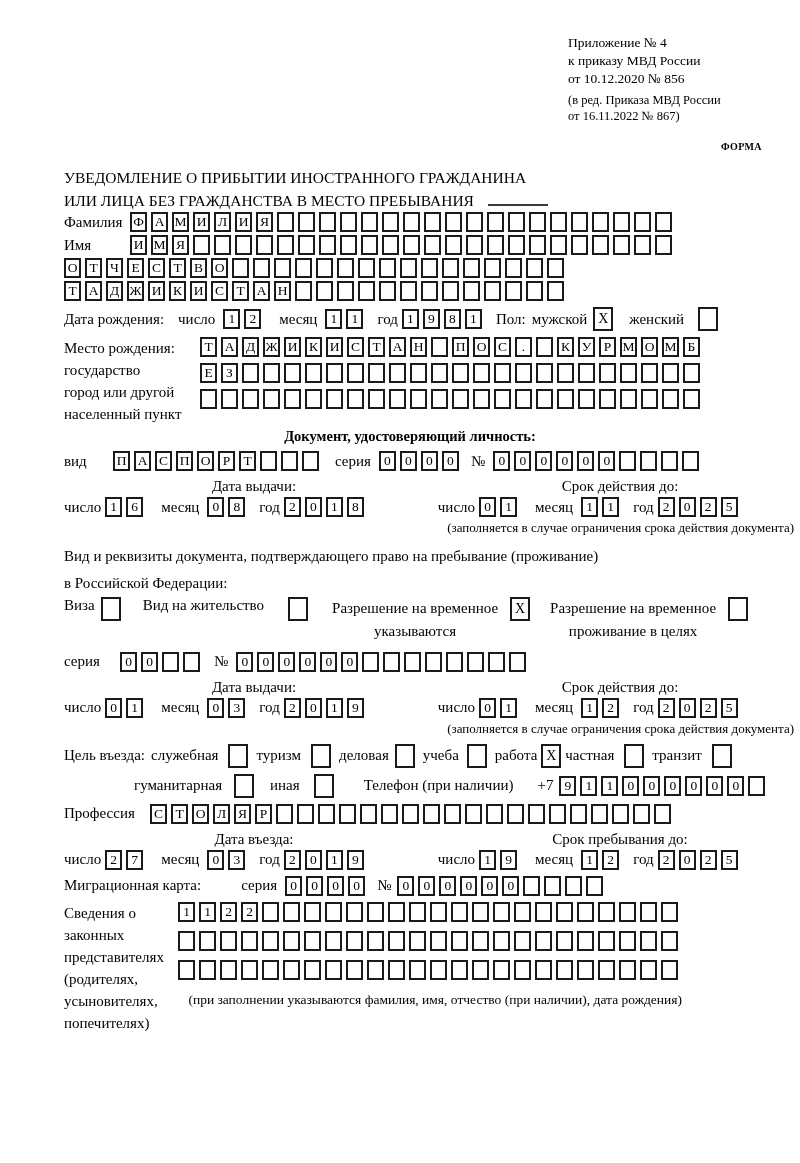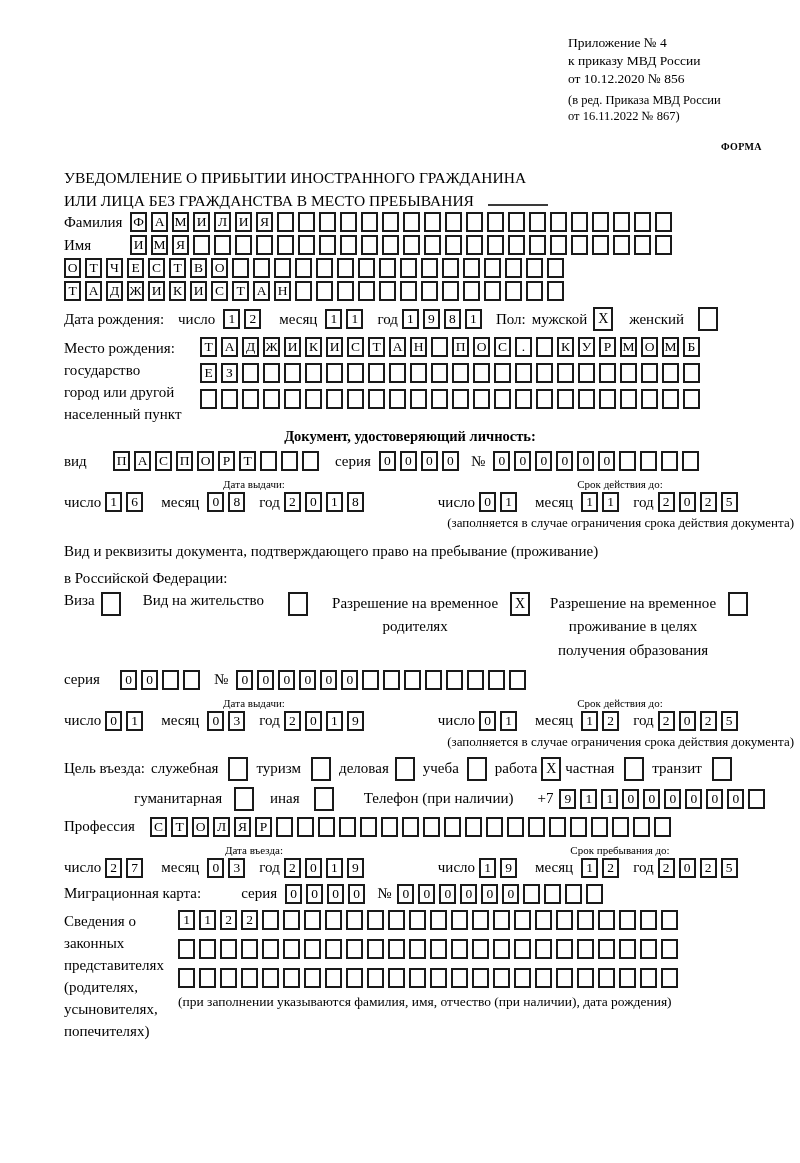--- a/index.html
+++ b/index.html
@@ -27,28 +27,28 @@
   .rowgap { margin-bottom:6px; }
   .rowgap2 { margin-bottom:9px; }
 
   .cells { display:inline-flex; flex:none; }
   .cell { width:17px; height:20px; border:2px solid #1a1a1a; margin-right:4px; flex:none;
           display:flex; align-items:center; justify-content:center; font-size:13.5px; }
   .cbox { width:20px; height:24px; border:2px solid #1a1a1a; flex:none;
           display:flex; align-items:center; justify-content:center; font-size:14px; }
 
   .center-bold { text-align:center; font-weight:700; font-size:14.5px; margin:3px 40px 6px 0; }
-  .date-heads { display:flex; font-size:11px; margin:7px 0 2px; }
+  .date-heads { display:flex; font-size:15px; margin:7px 0 2px; }
   .dh-left { width:380px; text-align:center; }
   .dh-right { flex:1; text-align:center; }
   .note { text-align:right; font-size:13px; margin:1px 2px 7px 0; }
   .text15 div { font-size:15px; line-height:1.8; }
   .center-lines { text-align:center; flex:none; }
   .center-lines div { font-size:15px; line-height:1.55; }
-  .rep-note { font-size:13.5px; margin-top:6px; text-align:left; white-space:normal; }
+  .rep-note { font-size:13.5px; margin-top:12px; text-align:right; white-space:normal; }
 
   .w49{width:49px;} .w56{width:56px;} .w66{width:66px;} .w86{width:86px;}
   .w103{width:104px;} .w114{width:114px;} .w121{width:121px;} .w136{width:136px;}
   .ml4{margin-left:4px;} .ml6{margin-left:6px;text-align:right;} .ml8{margin-left:8px;} .ml10{margin-left:10px;}
   .ml12{margin-left:12px;} .ml14{margin-left:14px;} .ml16{margin-left:16px;} .ml20{margin-left:20px;}
   .ml22{margin-left:22px;} .ml24{margin-left:24px;} .ml30{margin-left:30px;} .ml40{margin-left:40px;} .ml70{margin-left:70px;}
   .mt6{margin-top:6px;} .mt8{margin-top:8px;}
 </style>
 </head>
 <body>
@@ -395,27 +395,26 @@
       <div>в Российской Федерации:</div>
     </div>
 
   <div class="row top">
     <span class="lbl">Виза</span>
     <span class="cbox ml6"></span>
     <span class="lbl ml22">Вид на жительство</span>
     <span class="cbox ml24"></span>
     <span class="center-lines ml24">
         <div>Разрешение на временное</div>
-        <div>родителях</div>
+        <div>указываются</div>
       </span>
     <span class="cbox ml12">X</span>
     <span class="center-lines ml20">
         <div>Разрешение на временное</div>
         <div>проживание в целях</div>
-        <div>получения образования</div>
       </span>
     <span class="cbox ml12"></span>
   </div>
 
   <div class="row mt8">
     <span class="lbl w56">серия</span>
     <span class="cells">
         <span class="cell">0</span>
         <span class="cell">0</span>
         <span class="cell"></span>

